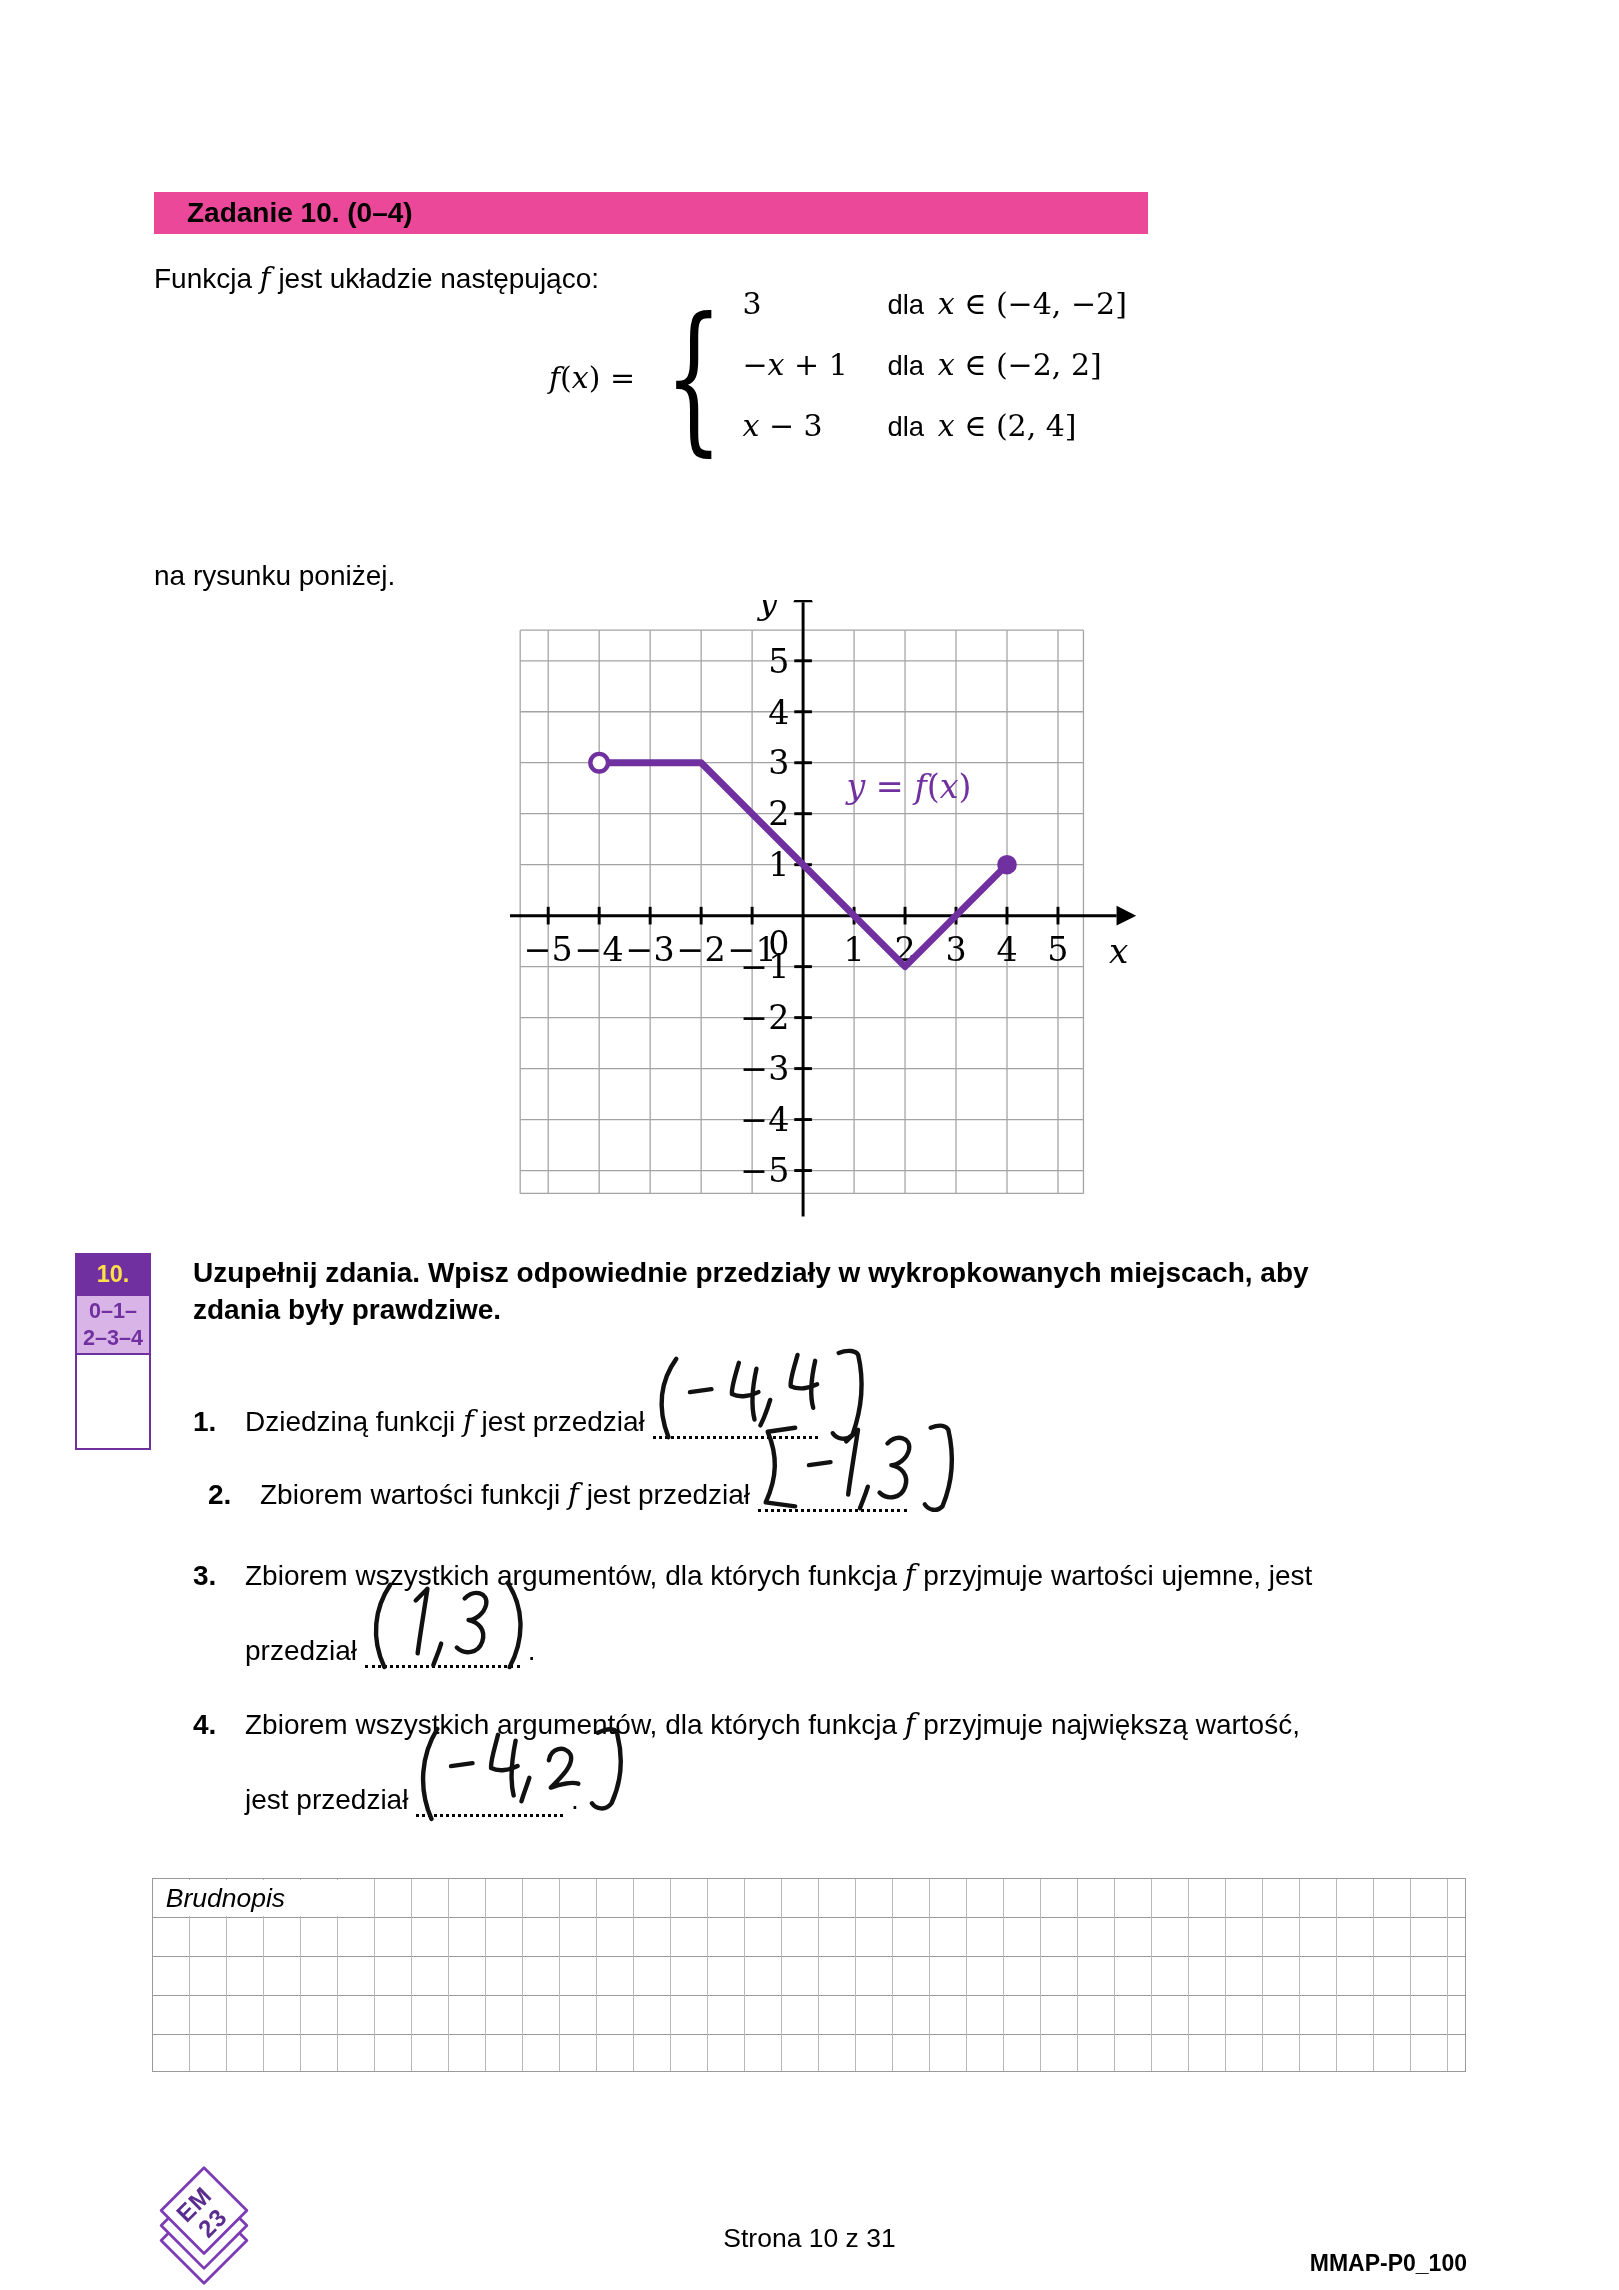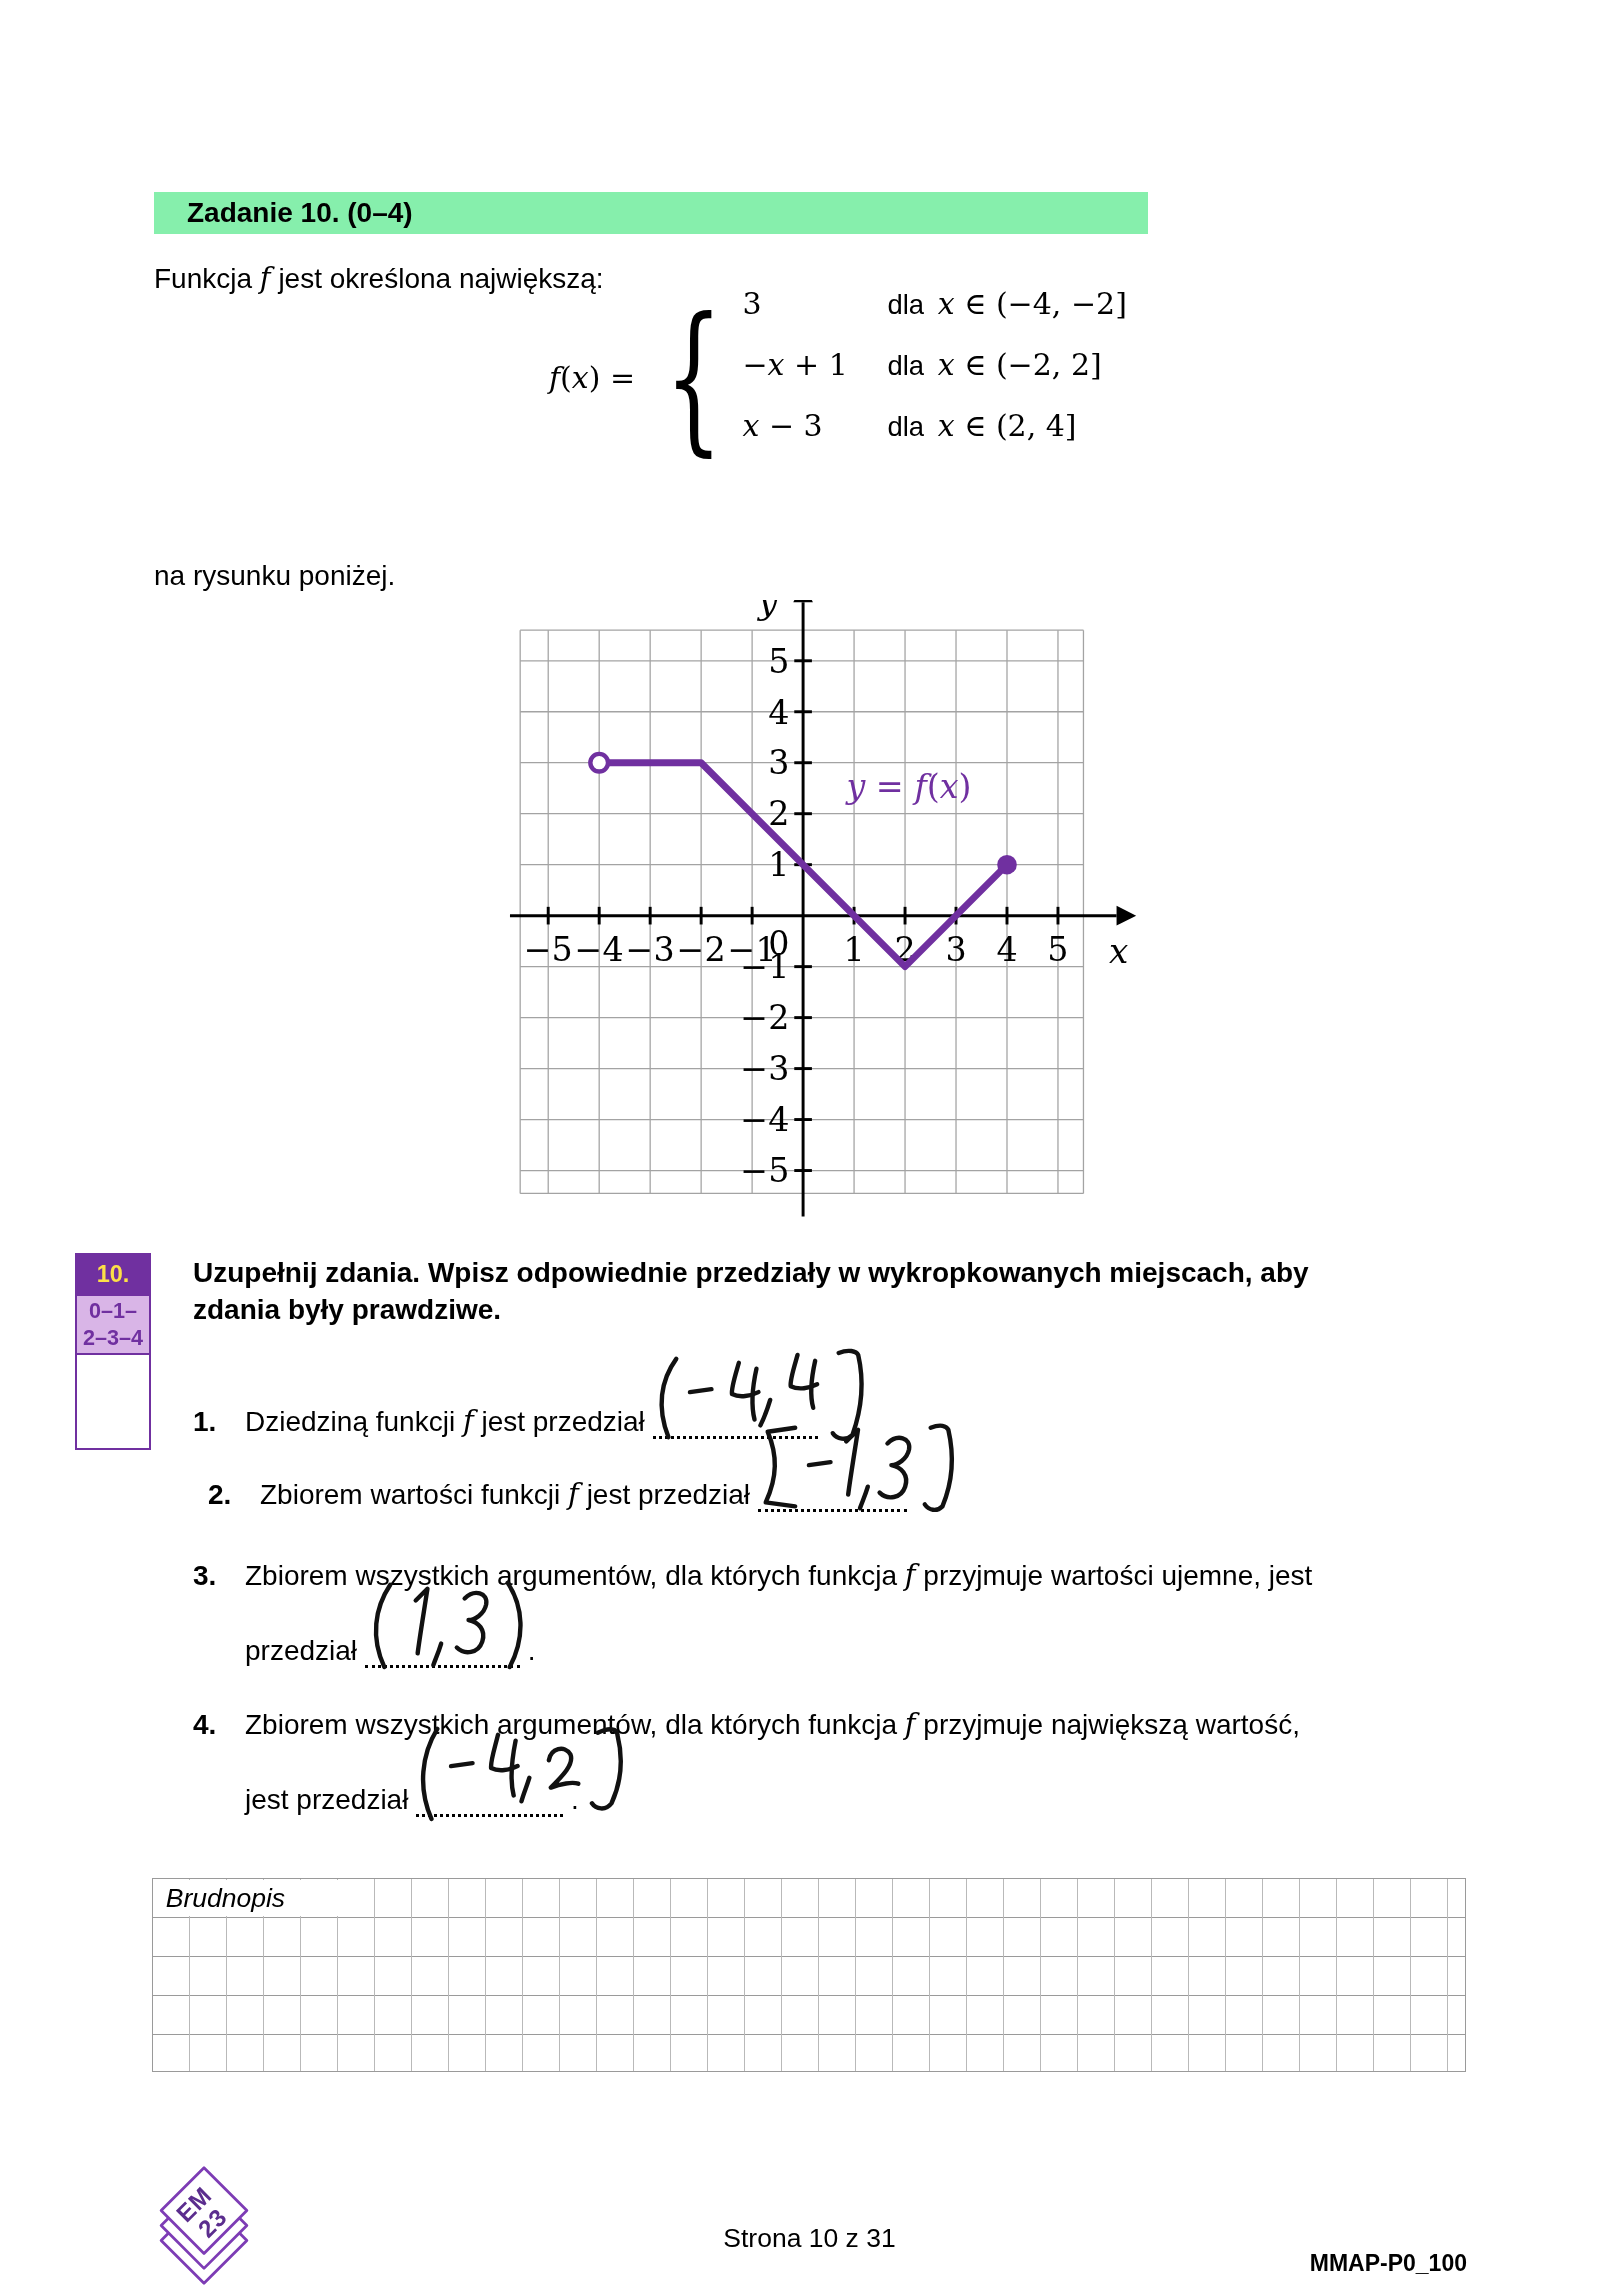--- a/index.html
+++ b/index.html
@@ -4,21 +4,21 @@
 <style>
   html,body{margin:0;padding:0;background:#e8e8e8;}
   .page{
     position:relative;width:1619px;height:2291px;margin:0 auto;
     background:#ffffff;overflow:hidden;
     font-family:"Liberation Sans",sans-serif;color:#000;
   }
   
   .task-band{
     position:absolute;left:154px;top:192px;width:994px;height:42px;
-    background:#86efac;display:flex;align-items:center;
+    background:#ec4899;display:flex;align-items:center;
   }
   .task-band span{font-weight:bold;font-size:28px;padding-left:33px;}
   
   .body-text{position:absolute;font-size:28px;line-height:35px;white-space:nowrap;}
   .math{font-family:"DejaVu Serif",serif;font-size:29px;}
   .math i{font-style:italic;}
   .mpad{margin:0 7.8px;}
   
   .piecewise{position:absolute;left:549px;top:286px;display:flex;align-items:center;}
   .pw-lhs{font-size:30px;margin-right:5.9px;}
@@ -80,21 +80,21 @@
 </head>
 <body>
 
 <div class="page">
 
   <div class="task-band">
     <span>Zadanie 10. (0–4)</span>
   </div>
 
   <p class="body-text" style="left:154px;top:233px;">
-    <span>Funkcja</span><span class="math mpad"><i>f</i></span><span>jest określona największą:</span>
+    <span>Funkcja</span><span class="math mpad"><i>f</i></span><span>jest układzie następująco:</span>
   </p>
 
   <div class="piecewise">
     <span class="math pw-lhs"><i>f</i>(<i>x</i>) =</span>
     <span class="brace">{</span>
     <div class="pw-rows">
       <div class="pw-row">
         <span class="math pw-expr">3</span>
         <span class="pw-dla">dla</span>
         <span class="math pw-cond"><i>x</i> ∈ (−4, −2]</span>

